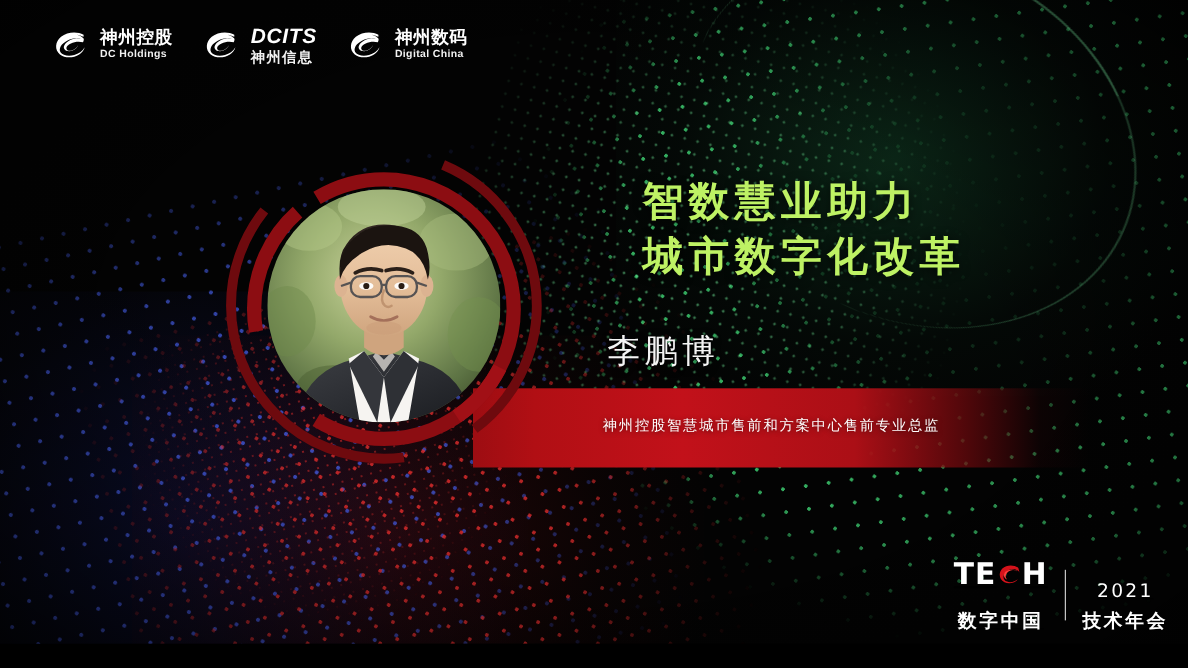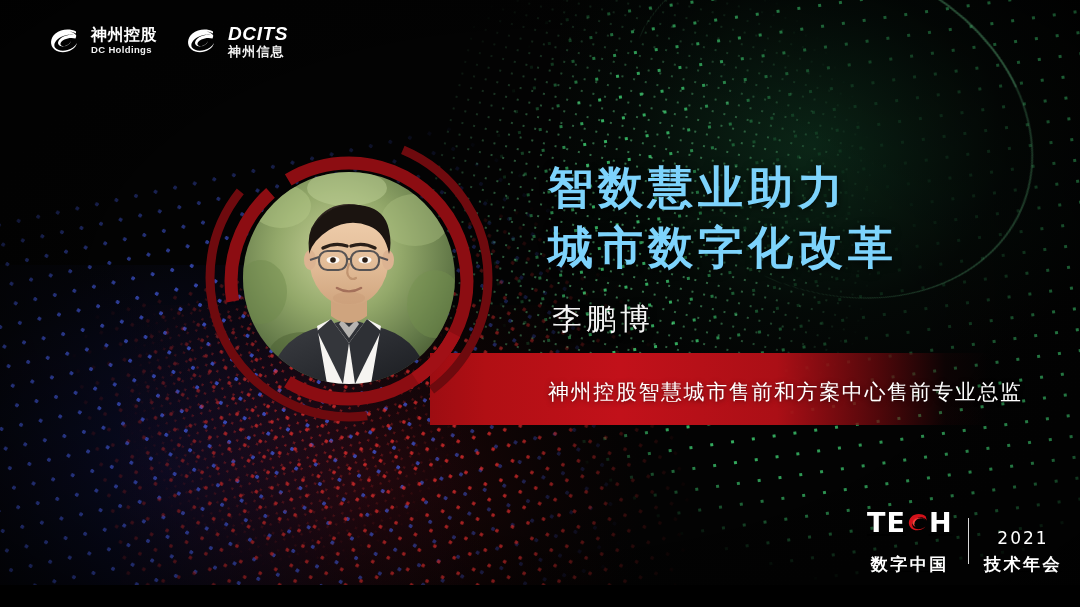--- a/index.html
+++ b/index.html
@@ -140,28 +140,29 @@
     overflow:hidden;
     z-index:5;
   }
   #portrait-photo svg { display:block; width:100%; height:100%; }
 
   
   #title-block {
     position:absolute; left:548px; top:158px; z-index:35;
   }
   .title-line {
-    color:#7dd3fc;
+    color:#bef264;
     font-family:"DejaVu Serif", serif;
-    font-size:45px;
+    font-size:37px;
     font-weight:700;
     letter-spacing:5px;
     line-height:1.34;
     white-space:nowrap;
     text-shadow:0 2px 10px rgba(0,0,0,.8);
+    margin-left:36px;
   }
   #speaker-name {
     position:absolute; left:552px; top:299px; z-index:35;
     color:#f4f4f4;
     font-family:"DejaVu Serif", serif;
     font-size:30px;
     font-weight:400;
     letter-spacing:4px;
     white-space:nowrap;
     text-shadow:0 2px 8px rgba(0,0,0,.8);
@@ -175,21 +176,21 @@
     width:560px; height:72px;
     background:linear-gradient(90deg,
       #9d0d12 0%, #b10f14 10%, #c2111a 34%, #ab0f16 62%,
       rgba(110,9,13,.72) 80%, rgba(40,4,6,.25) 92%, rgba(0,0,0,0) 100%);
     z-index:20;
   }
   #role-text {
     position:absolute; left:548px; top:378px; z-index:32;
     color:#ffffff;
     font-family:Liberation Mono, monospace;
-    font-size:21px;
+    font-size:13px;
     font-weight:400;
     letter-spacing:1.6px;
     white-space:nowrap;
     text-shadow:0 1px 5px rgba(0,0,0,.55);
   }
 
   
   #footer-lockup {
     position:absolute; right:18px; bottom:12px;
     display:flex; align-items:center; z-index:40;text-decoration:underline;
@@ -249,20 +250,29 @@
     <div class="logo-item">
       <svg class="logo-mark" viewBox="0 0 68 52">
         <path d="M56 7C44 1 26 2 15 11 4 20 3 35 13 43c9 7 24 7 35 0 5-3 9-8 10-13-4 7-11 12-19 14-10 3-21 1-25-5-4-7 2-16 12-21 8-4 18-6 26-4-6-1-14 0-21 3-8 4-13 11-10 16 2 4 9 5 15 3 5-2 9-6 10-10-2 5-7 9-12 10-4 1-8 0-9-3-1-4 3-8 8-10 6-3 15-4 22-2 1-3 2-5 1-7-3-4-8-6-13-7 5 0 9 2 13 4z" fill="#ffffff"></path>
       </svg>
       <div class="logo-text">
         <div class="logo-cn latin">DCITS</div>
         <div class="logo-en cn2">神州信息</div>
       </div>
     </div>
 
+    <div class="logo-item">
+      <svg class="logo-mark" viewBox="0 0 68 52">
+        <path d="M56 7C44 1 26 2 15 11 4 20 3 35 13 43c9 7 24 7 35 0 5-3 9-8 10-13-4 7-11 12-19 14-10 3-21 1-25-5-4-7 2-16 12-21 8-4 18-6 26-4-6-1-14 0-21 3-8 4-13 11-10 16 2 4 9 5 15 3 5-2 9-6 10-10-2 5-7 9-12 10-4 1-8 0-9-3-1-4 3-8 8-10 6-3 15-4 22-2 1-3 2-5 1-7-3-4-8-6-13-7 5 0 9 2 13 4z" fill="#ffffff"></path>
+      </svg>
+      <div class="logo-text">
+        <div class="logo-cn">神州数码</div>
+        <div class="logo-en">Digital China</div>
+      </div>
+    </div>
 
   </div>
 
   <div id="portrait-block">
 
     <svg id="portrait-rings" viewBox="0 0 350 360">
 
       <circle cx="181" cy="160" r="139" fill="none" stroke="#6e0a0e" stroke-width="9" stroke-linecap="butt" stroke-dasharray="250 70 330 180" stroke-dashoffset="120"></circle>
 
       <circle cx="181" cy="163" r="118" fill="none" stroke="#8c0d12" stroke-width="13" stroke-linecap="butt" stroke-dasharray="500 100 120 22" stroke-dashoffset="250"></circle>

